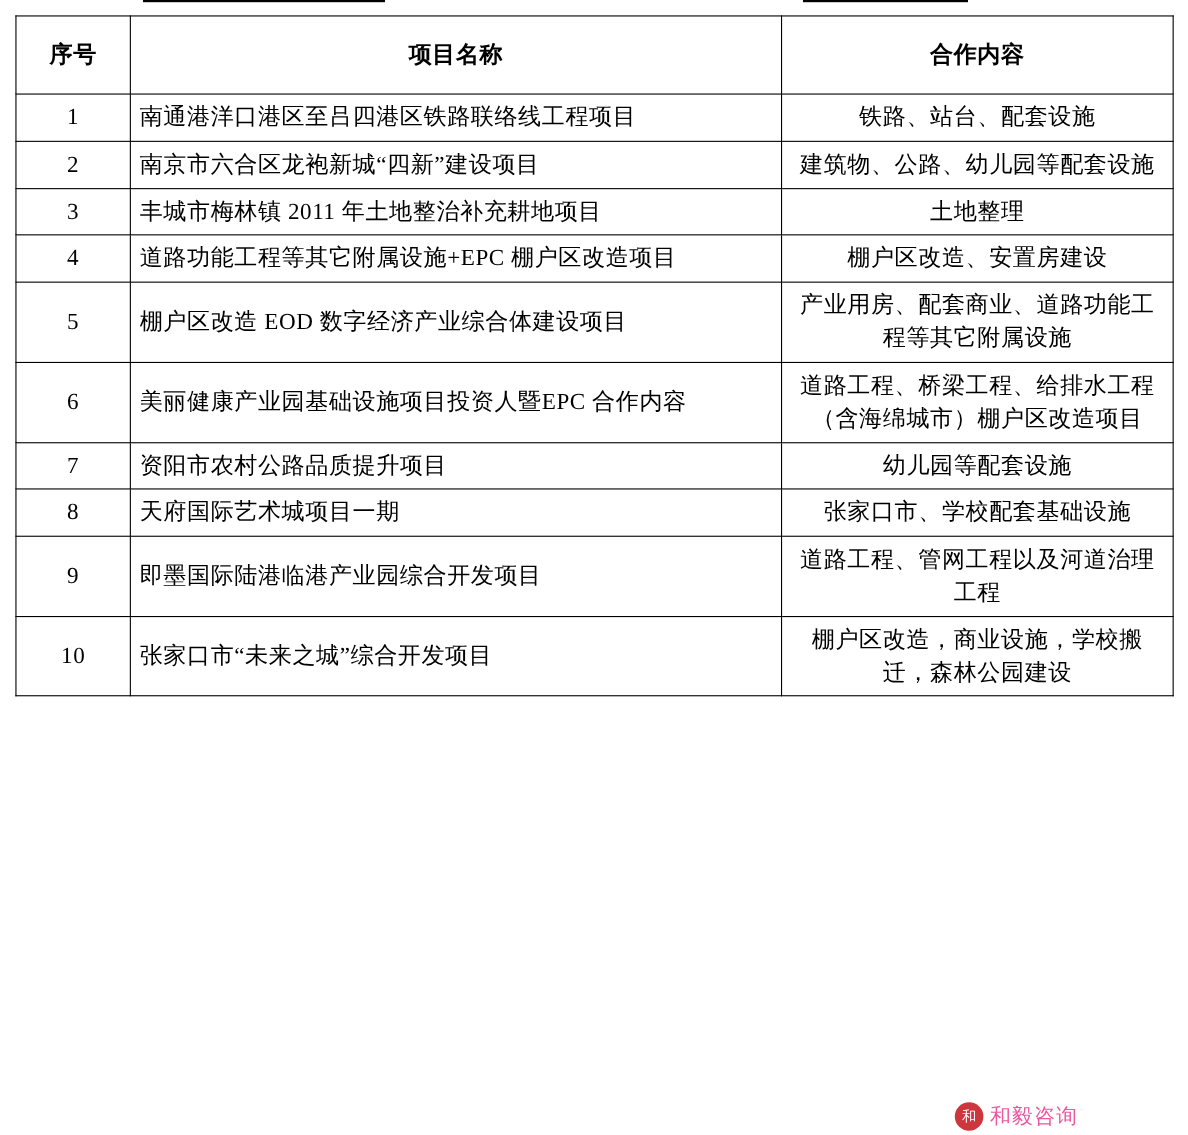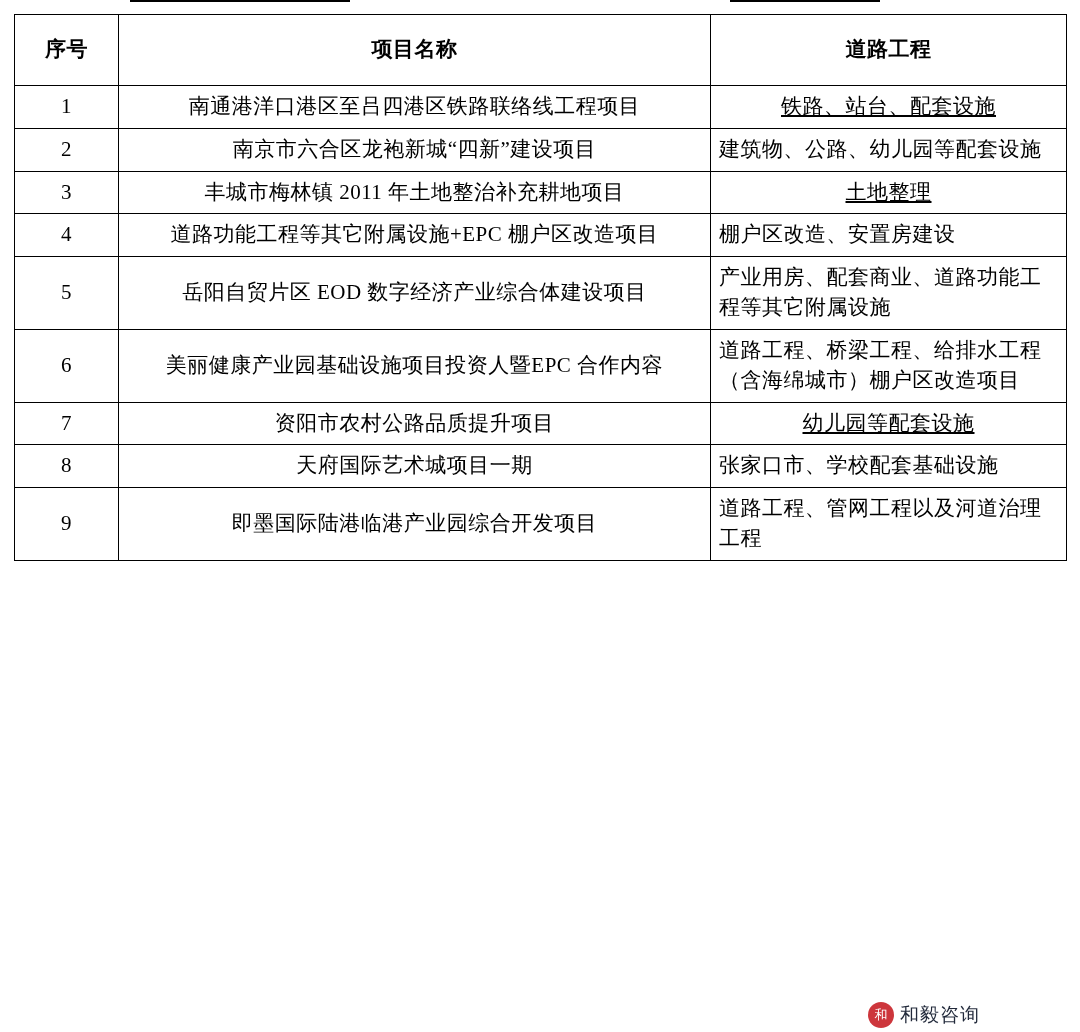--- a/index.html
+++ b/index.html
@@ -64,28 +64,27 @@
     font-size: 25px;
     letter-spacing: 3px;
     height: 58px;
     padding: 4px;
   }
   td.idx {
     text-align: center;
     font-size: 21px;
   }
   td.name {
-    text-align: center;
+    text-align: left;
   }
   td.content {
-    text-align: left;
+    text-align: center;
   }
   td.content.ctr {
     text-align: center;
-    text-decoration: underline;
   }
   .watermark {
     position: absolute;
     right: 8px;
     bottom: 4px;
     display: flex;
     align-items: center;
     gap: 6px;
     opacity: 0.92;
   }
@@ -95,21 +94,21 @@
     border-radius: 50%;
     background: #c9262c;
     color: #fff;
     font-size: 13px;
     display: flex;
     align-items: center;
     justify-content: center;
     font-family: "Liberation Sans", sans-serif;
   }
   .wm-text {
-    color: #0f172a;
+    color: #ec4899;
     font-size: 19px;
     letter-spacing: 1px;
     font-family: "Liberation Sans", sans-serif;
   }
 </style>
 </head>
 <body>
 
 <div class="page">
   <div class="top-rule"></div>
@@ -118,21 +117,21 @@
   <table class="doc-table">
     <colgroup>
       <col class="c-idx">
       <col class="c-name">
       <col class="c-content">
     </colgroup>
     <thead>
       <tr>
         <th class="hdr">序号</th>
         <th class="hdr">项目名称</th>
-        <th class="hdr">道路工程</th>
+        <th class="hdr">合作内容</th>
       </tr>
     </thead>
     <tbody>
       <tr>
         <td class="idx">1</td>
         <td class="name">南通港洋口港区至吕四港区铁路联络线工程项目</td>
         <td class="content ctr">铁路、站台、配套设施</td>
       </tr>
       <tr>
         <td class="idx">2</td>
@@ -144,21 +143,21 @@
         <td class="name">丰城市梅林镇 2011 年土地整治补充耕地项目</td>
         <td class="content ctr">土地整理</td>
       </tr>
       <tr>
         <td class="idx">4</td>
         <td class="name">道路功能工程等其它附属设施+EPC 棚户区改造项目</td>
         <td class="content">棚户区改造、安置房建设</td>
       </tr>
       <tr>
         <td class="idx">5</td>
-        <td class="name">岳阳自贸片区 EOD 数字经济产业综合体建设项目</td>
+        <td class="name">棚户区改造 EOD 数字经济产业综合体建设项目</td>
         <td class="content">产业用房、配套商业、道路功能工程等其它附属设施</td>
       </tr>
       <tr>
         <td class="idx">6</td>
         <td class="name">美丽健康产业园基础设施项目投资人暨EPC 合作内容</td>
         <td class="content">道路工程、桥梁工程、给排水工程（含海绵城市）棚户区改造项目</td>
       </tr>
       <tr>
         <td class="idx">7</td>
         <td class="name">资阳市农村公路品质提升项目</td>
@@ -167,20 +166,25 @@
       <tr>
         <td class="idx">8</td>
         <td class="name">天府国际艺术城项目一期</td>
         <td class="content">张家口市、学校配套基础设施</td>
       </tr>
       <tr>
         <td class="idx">9</td>
         <td class="name">即墨国际陆港临港产业园综合开发项目</td>
         <td class="content">道路工程、管网工程以及河道治理工程</td>
       </tr>
+      <tr>
+        <td class="idx">10</td>
+        <td class="name">张家口市“未来之城”综合开发项目</td>
+        <td class="content">棚户区改造，商业设施，学校搬迁，森林公园建设</td>
+      </tr>
     </tbody>
   </table>
 
   <div class="watermark">
     <div class="wm-logo">和</div>
     <div class="wm-text">和毅咨询</div>
   </div>
 </div>
 
 </body></html>

